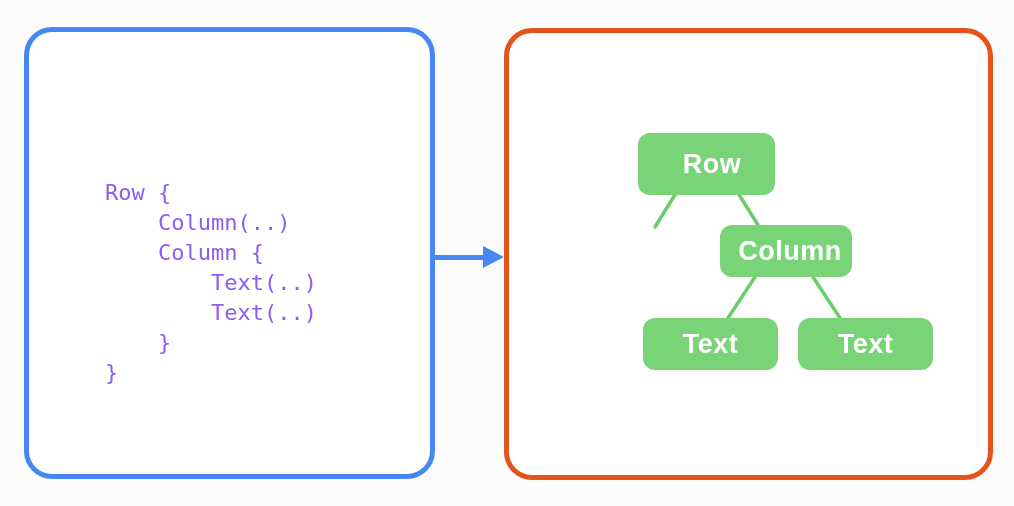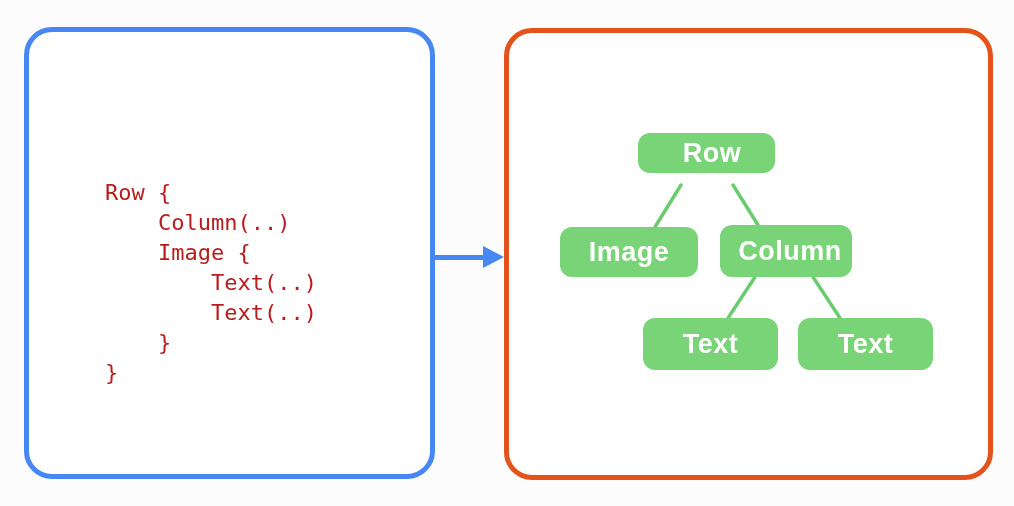--- a/index.html
+++ b/index.html
@@ -18,21 +18,21 @@
     background: #FFFFFF;
     border: 5px solid #4687F4;
     border-radius: 28px;
   }
   .code-block {
     position: absolute;
     left: 76px; top: 146px;
     font-family: "DejaVu Sans Mono", "Liberation Mono", monospace;
     font-size: 22px;
     line-height: 30px;
-    color: #b91c1c;
+    color: #8b5cf6;
   }
   .code-line { white-space: pre; }
 
   
   .arrow { position: absolute; left: 433px; top: 246px; width: 72px; height: 22px; }
   .arrow-shaft {
     position: absolute;
     left: 0; top: 9px;
     width: 52px; height: 5px;
     background: #4687F4;
@@ -65,55 +65,54 @@
     background: #79D478;
     border-radius: 12px;
     color: #FFFFFF;
     font-size: 27px;
     font-weight: 600;
     letter-spacing: 0.5px;
     display: flex;
     align-items: center;
     justify-content: center;
   }
-  .node-row    { left: 129px; top: 100px; width: 137px; height: 40px; padding-left: 11px; }
+  .node-row    { left: 129px; top: 100px; width: 137px; height: 62px; padding-left: 11px; }
   .node-image  { left:  51px; top: 194px; width: 138px; height: 50px; }
   .node-column { left: 211px; top: 192px; width: 132px; height: 52px; padding-left: 8px; }
   .node-text1  { left: 134px; top: 285px; width: 135px; height: 52px; }
   .node-text2  { left: 289px; top: 285px; width: 135px; height: 52px; }
 </style>
 </head>
 <body>
 
 <div class="canvas">
 
   <div class="code-panel">
     <div class="code-block">
       <div class="code-line">Row {</div>
       <div class="code-line">    Column(..)</div>
-      <div class="code-line">    Image {</div>
+      <div class="code-line">    Column {</div>
       <div class="code-line">        Text(..)</div>
       <div class="code-line">        Text(..)</div>
       <div class="code-line">    }</div>
       <div class="code-line">}</div>
     </div>
   </div>
 
   <div class="arrow">
     <div class="arrow-shaft"></div>
     <div class="arrow-head"></div>
   </div>
 
   <div class="tree-panel">
     <svg class="edges-layer" viewBox="0 0 479 442" xmlns="http://www.w3.org/2000/svg">
       <line x1="172" y1="152" x2="146" y2="194" stroke="#69CD6E" stroke-width="3.5" stroke-linecap="round"></line>
       <line x1="224" y1="152" x2="249" y2="192" stroke="#69CD6E" stroke-width="3.5" stroke-linecap="round"></line>
       <line x1="246" y1="244" x2="219" y2="285" stroke="#69CD6E" stroke-width="3.5" stroke-linecap="round"></line>
       <line x1="304" y1="244" x2="331" y2="285" stroke="#69CD6E" stroke-width="3.5" stroke-linecap="round"></line>
     </svg>
     <div class="tree-node node-row">Row</div>
-    <div class="tree-node node-image">Image</div>
     <div class="tree-node node-column">Column</div>
     <div class="tree-node node-text1">Text</div>
     <div class="tree-node node-text2">Text</div>
   </div>
 
 </div>
 
 </body></html>

